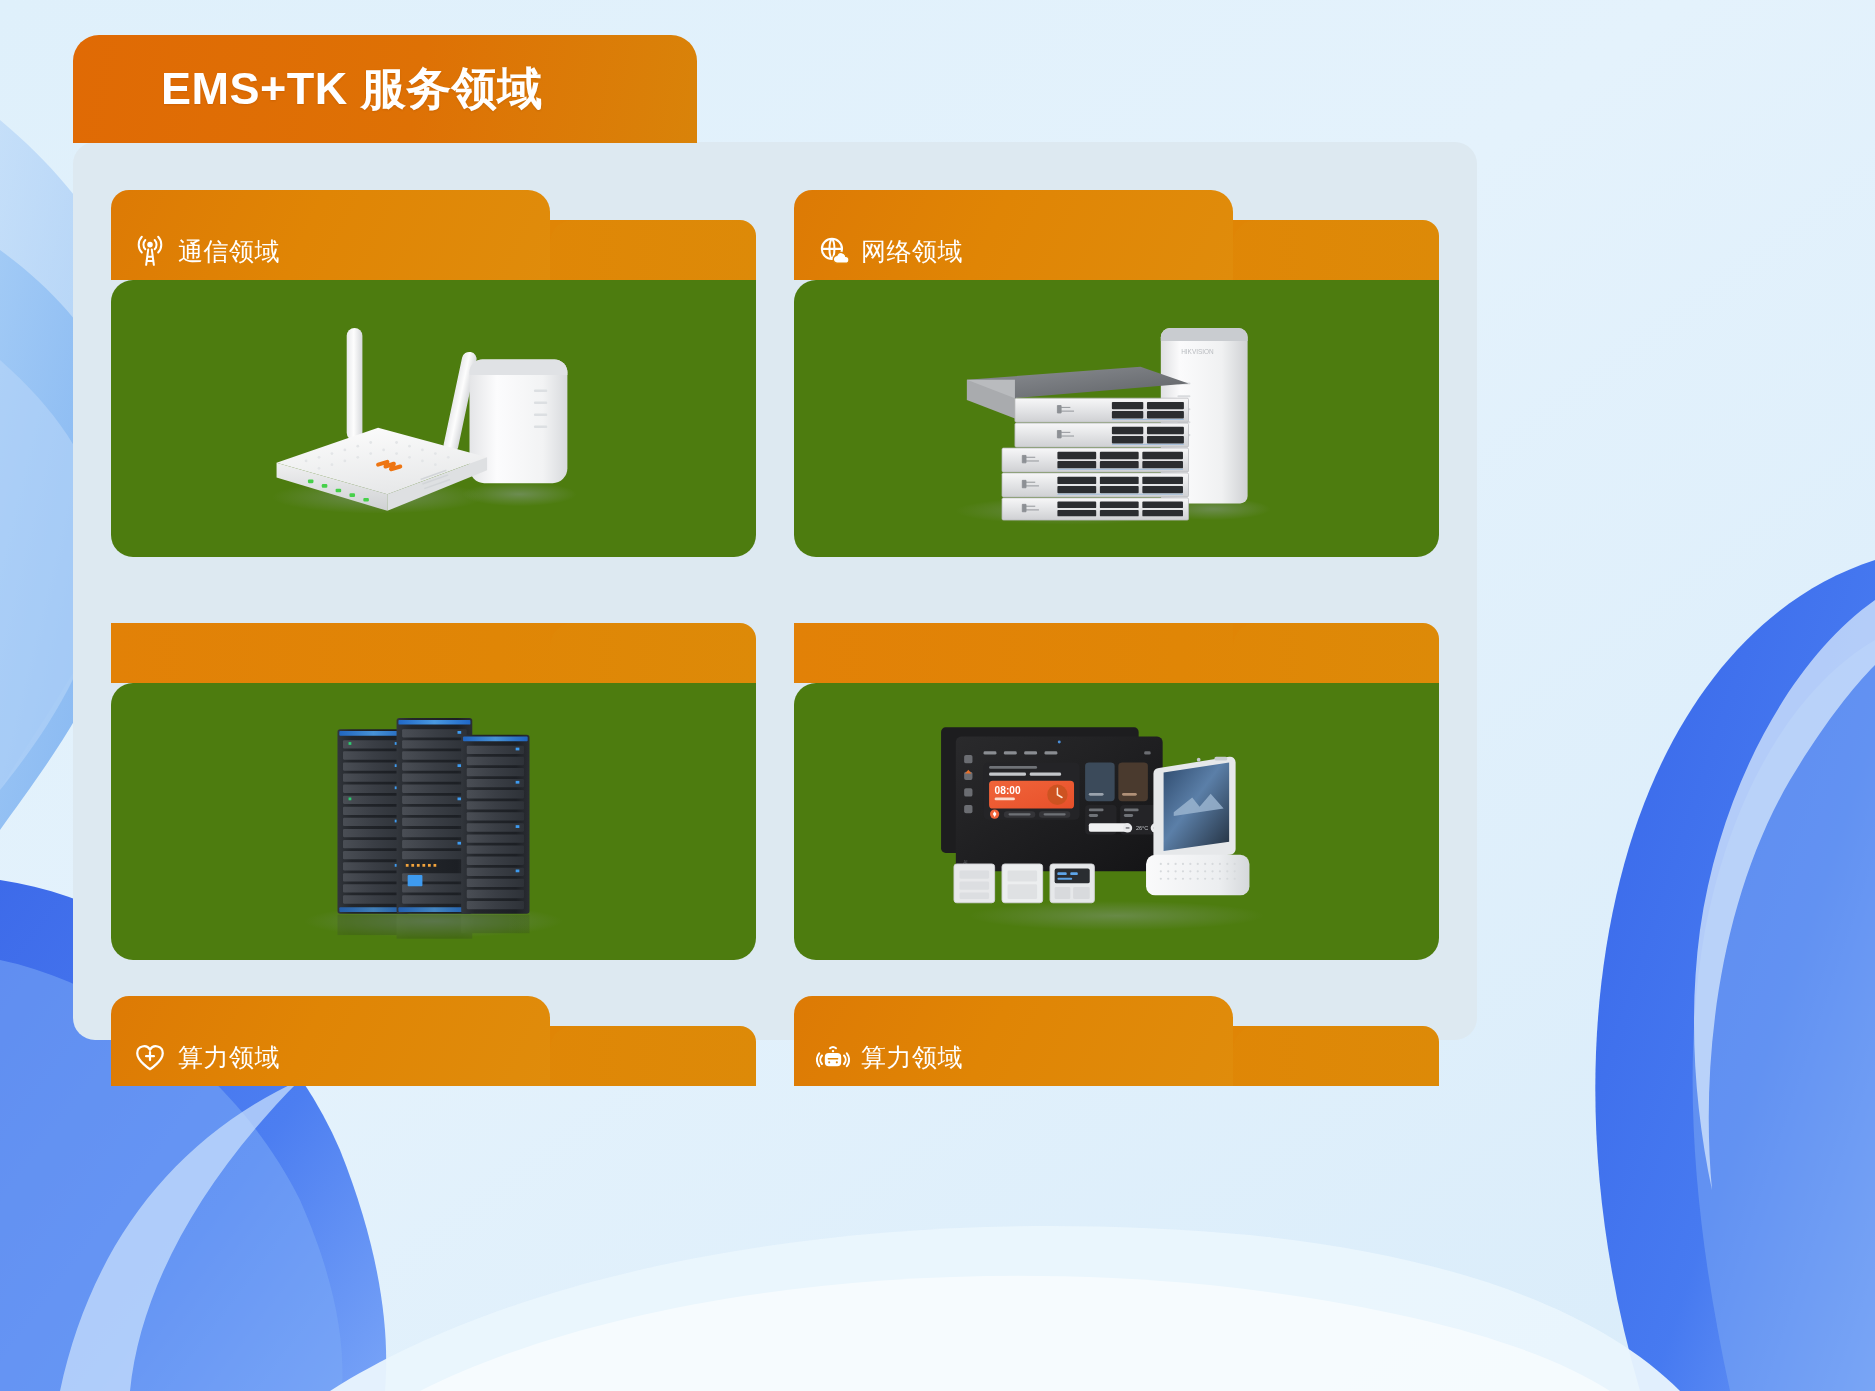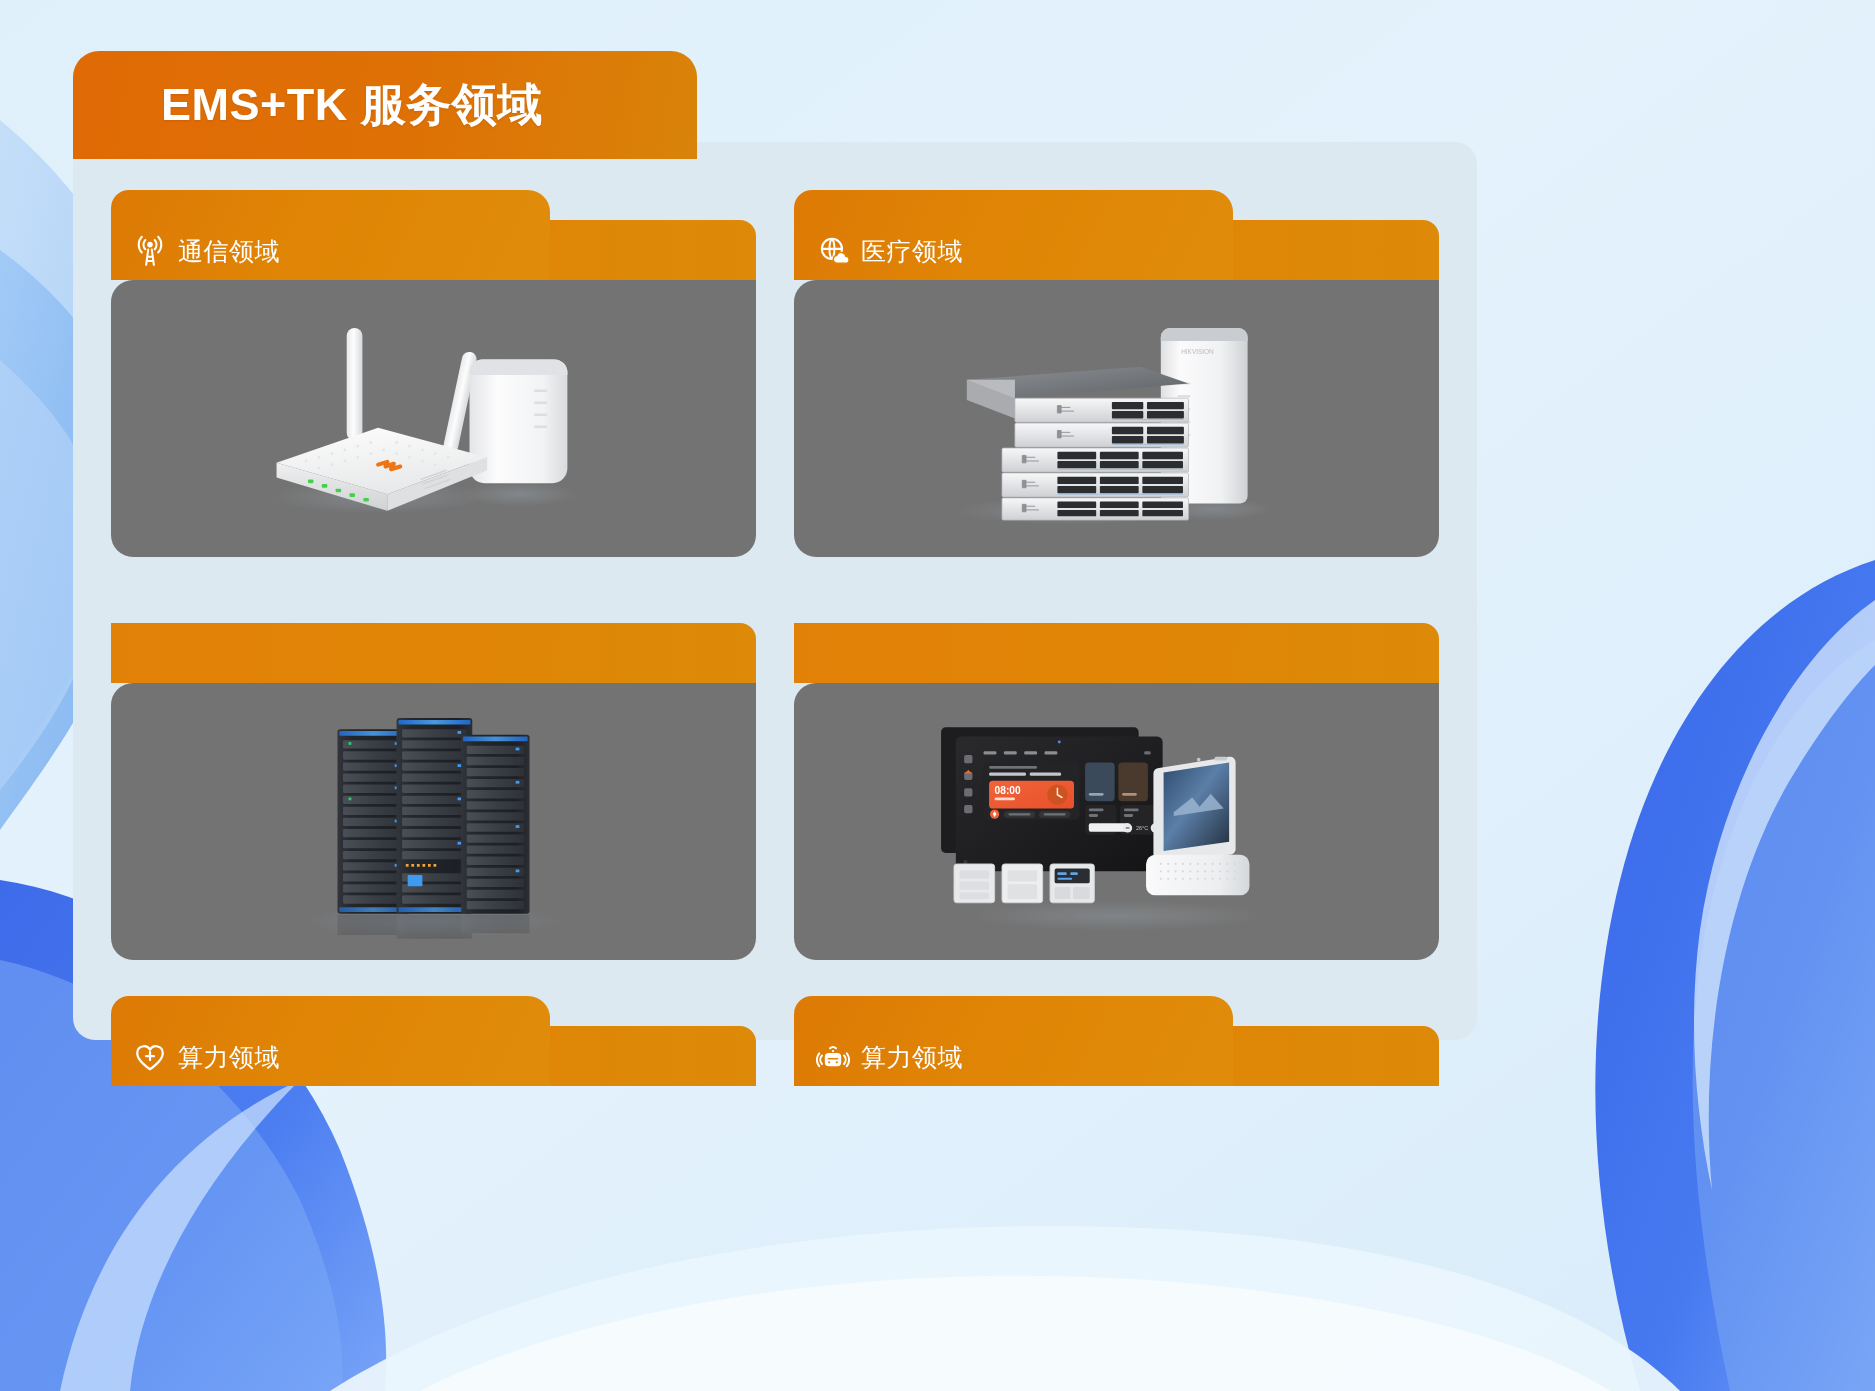--- a/index.html
+++ b/index.html
@@ -17,21 +17,20 @@
 
   
   #title-banner {
     position:absolute; left:73px; top:35px;
     width:624px; height:108px;
     background:linear-gradient(100deg,#e06a05 0%,#de7105 55%,#d98309 100%);
     border-radius:26px 26px 0 0;
     display:flex; align-items:center;
     padding-left:88px;
     z-index:3;
-    margin-top:16px;
   }
   #title-banner .t {
     color:#fff; font-size:45px; font-weight:bold;
     letter-spacing:.5px; white-space:nowrap;
     text-shadow:0 1px 2px rgba(120,50,0,.18);
   }
 
   
   #panel {
     position:absolute; left:73px; top:142px;
@@ -79,21 +78,21 @@
   .card .tab-icon { width:34px; height:34px; flex:0 0 34px; display:block; }
   .card .tab-icon svg { width:34px; height:34px; display:block; }
   .card .tab-label {
     color:#fff; font-size:25px; font-weight:500; white-space:nowrap;
     letter-spacing:.5px;
   }
 
   
   .card .body {
     position:absolute; left:0; right:0; top:90px; bottom:0;
-    background:#737373;
+    background:#4d7c0f;
     border-radius:22px 0 22px 22px;
     z-index:4;
     overflow:hidden;
   }
   .card .body .art { position:absolute; inset:0; }
   .card .body .art svg { width:100%; height:100%; display:block; }
   .card .body::after{
     content:""; position:absolute; left:0; top:0; width:26px; height:26px;
     background:radial-gradient(circle at 100% 100%, transparent 25px, #fff 26px);
     transform:scaleY(-1); transform-origin:top;
@@ -261,21 +260,21 @@
       <div class="notch"></div>
       <div class="tab">
         <div class="tab-inner">
           <span class="tab-icon">
             <svg viewBox="0 0 32 32" fill="none" stroke="#fff" stroke-width="1.9">
               <circle cx="15" cy="14" r="9.5"></circle>
               <path d="M5.5 14h19M15 4.5c3.1 3 3.1 16 0 19M15 4.5c-3.1 3 -3.1 16 0 19"></path>
               <path d="M20.5 27.5h7.2a3.2 3.2 0 0 0 .3-6.4 4.4 4.4 0 0 0-8.4-1.1 3.3 3.3 0 0 0 .9 7.5z" fill="#fff" stroke="#e08505" stroke-width="1.3"></path>
             </svg>
           </span>
-          <span class="tab-label">医疗领域</span>
+          <span class="tab-label">网络领域</span>
         </div>
       </div>
       <div class="body">
         <div class="art">
           <svg viewBox="0 0 420 300" preserveAspectRatio="xMidYMid meet">
             <defs>
               <linearGradient id="swFace" x1="0" y1="0" x2="0" y2="1">
                 <stop offset="0%" stop-color="#f7f7f8"></stop>
                   <stop offset="50%" stop-color="#e3e4e6"></stop>
                 <stop offset="100%" stop-color="#cfd0d3"></stop>

